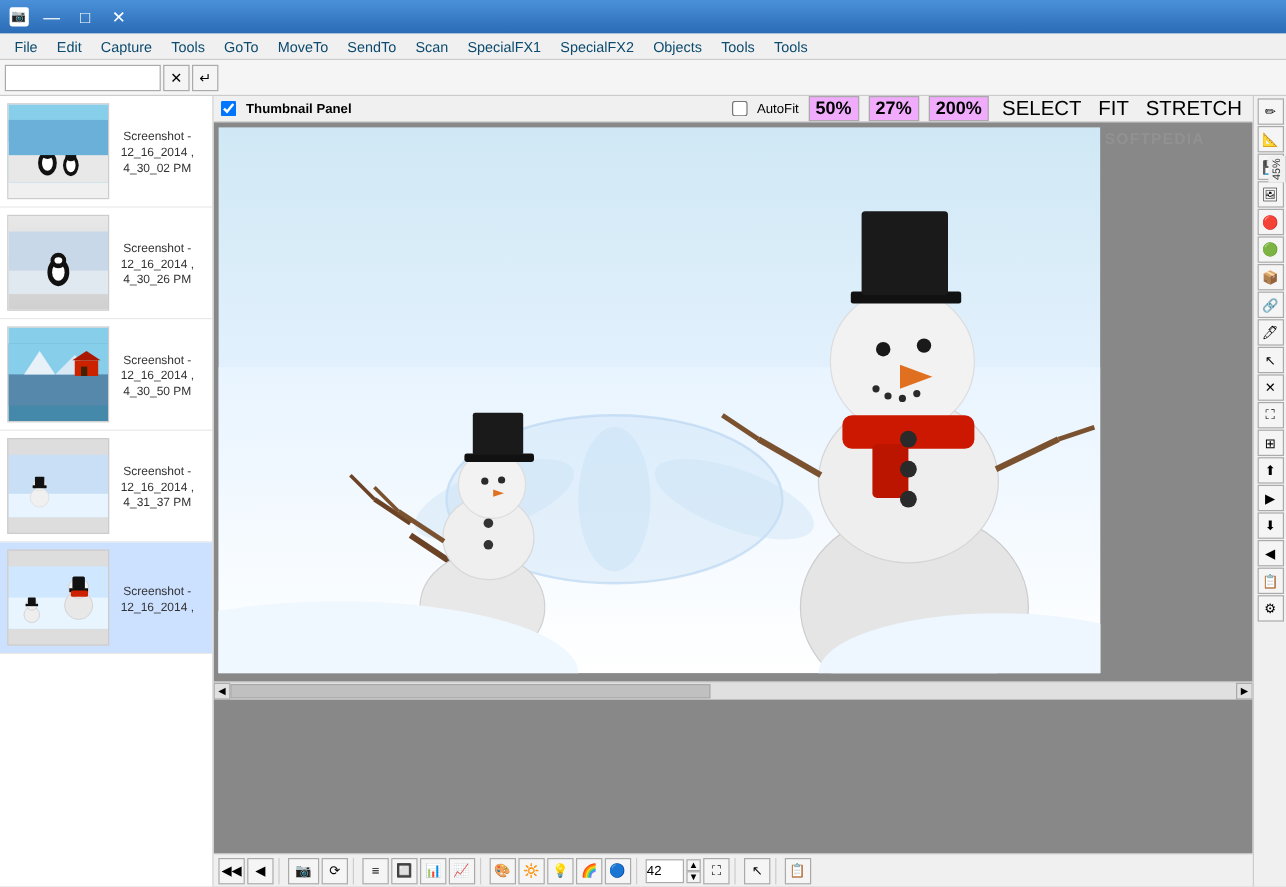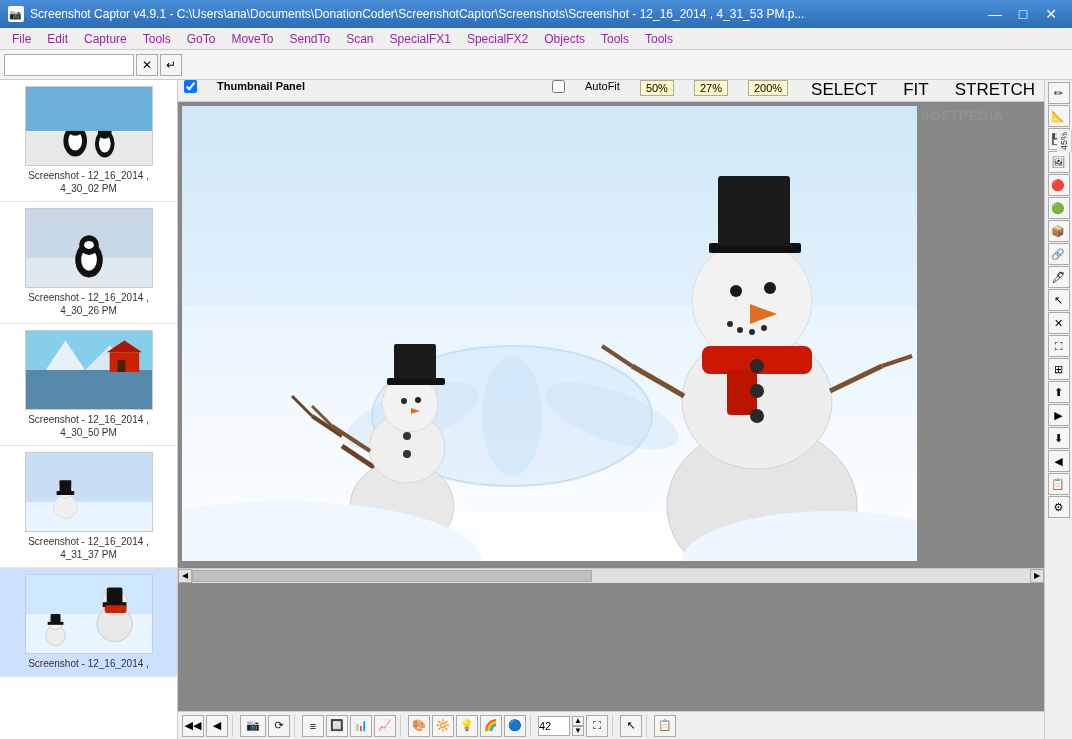--- a/index.html
+++ b/index.html
@@ -27,21 +27,21 @@
       border-bottom: 1px solid #ccc;
       height: 22px;
       display: flex;
       align-items: center;
       padding: 0 4px;
     }
     .menu-item {
       padding: 2px 8px;
       cursor: pointer;
       font-size: 12px;
-      color: #a21caf;
+      color: #0c4a6e;
       white-space: nowrap;
     }
 
     
     #toolbar {
       background: #f5f5f5;
       border-bottom: 1px solid #ccc;
       height: 30px;
       display: flex;
       align-items: center;
@@ -87,21 +87,21 @@
     }
     #left-panel::-webkit-scrollbar { width: 12px; }
     #left-panel::-webkit-scrollbar-track { background: #f0f0f0; }
     #left-panel::-webkit-scrollbar-thumb { background: #c0c0c0; border: 1px solid #aaa; }
 
     .thumb-item {
       padding: 6px;
       border-bottom: 1px solid #e8e8e8;
       cursor: pointer;
       display: flex;
-      flex-direction: column;
+      flex-direction: row;
       align-items: center;
     }
     .thumb-item.active { background: #cce0ff; }
     .thumb-img {
       width: 128px;
       height: 80px;
       border: 1px solid #ccc;
       overflow: hidden;
       display: flex;
       align-items: center;
@@ -130,35 +130,35 @@
       flex-direction: column;
       overflow: hidden;
     }
 
     
     #img-panel-header {
       background: #f0f0f0;
       border-bottom: 1px solid #ccc;
       height: 22px;
       display: flex;
-      align-items: flex-start;
+      align-items: center;
       padding: 0 6px;
-      gap: 20px;
+      gap: 8px;
       font-size: 11px;
     }
     .panel-checkbox { width: 13px; height: 13px; }
     .panel-label { font-size: 11px; font-weight: bold; }
     .panel-separator { flex: 1; }
     .zoom-btn {
       padding: 1px 5px;
-      font-size: 11px;
-      background: #fef9c3;
-      border: 1px solid #aaa;
-      cursor: pointer;
-      font-weight: normal;
+      font-size: 15px;
+      background: #f0abfc;
+      border: 1px solid #aaa;
+      cursor: pointer;
+      font-weight: bold;
     }
     .zoom-label { font-size: 17px; padding: 0 3px; cursor: pointer; }
 
     
     #img-display {
       flex: 1;
       overflow: auto;
       background: #888;
       position: relative;
     }
@@ -280,21 +280,20 @@
       letter-spacing: 1px;
     }
   </style>
 </head>
 <body>
 
 <div id="title-bar">
   <div class="app-icon">
     <span>📷</span>
   </div>
-  <span class="title-text">Screenshot Captor v4.9.1 - C:\Users\ana\Documents\DonationCoder\ScreenshotCaptor\Screenshots\Screenshot - 12_16_2014 , 4_31_53 PM.p...</span>
   <div class="win-controls">
     <button class="win-btn">—</button>
     <button class="win-btn">□</button>
     <button class="win-btn close">✕</button>
   </div>
 </div>
 
 <div id="menu-bar">
   <span class="menu-item">File</span>
   <span class="menu-item">Edit</span>

